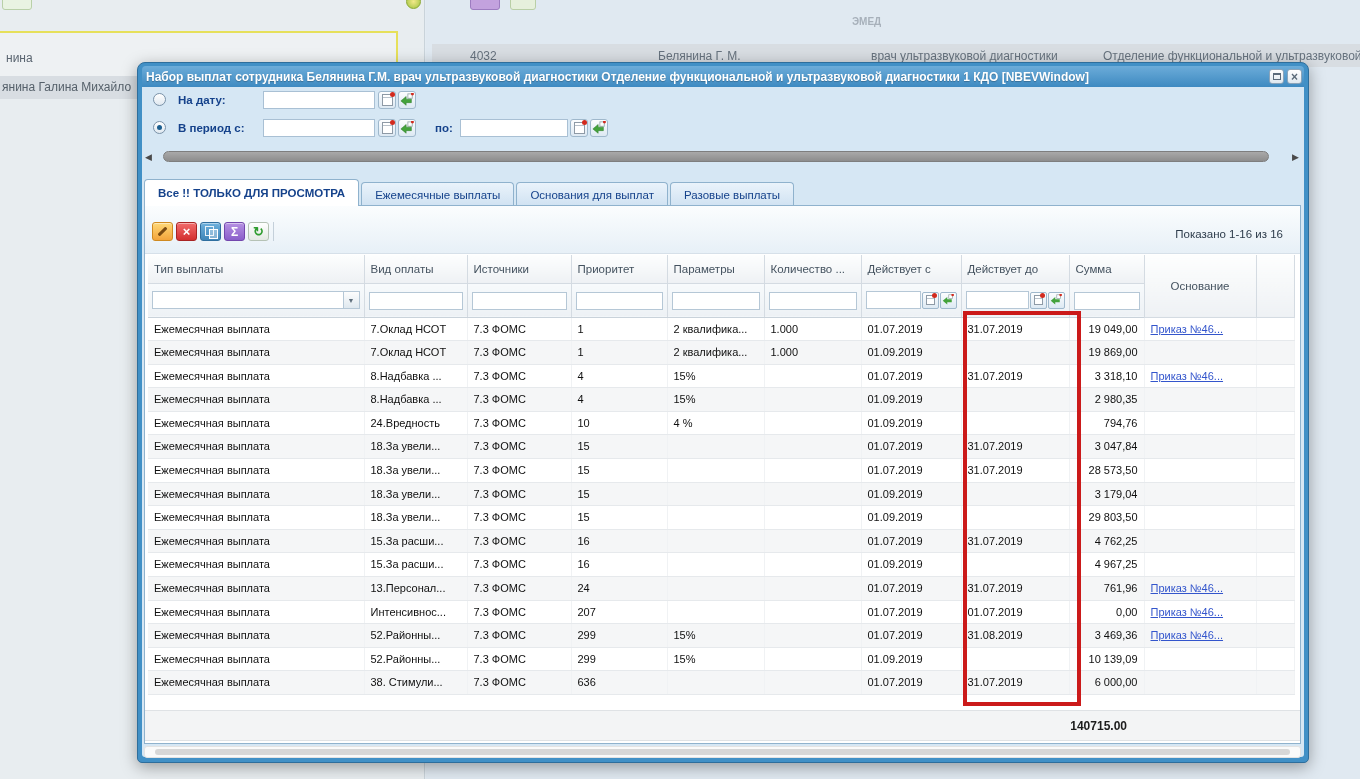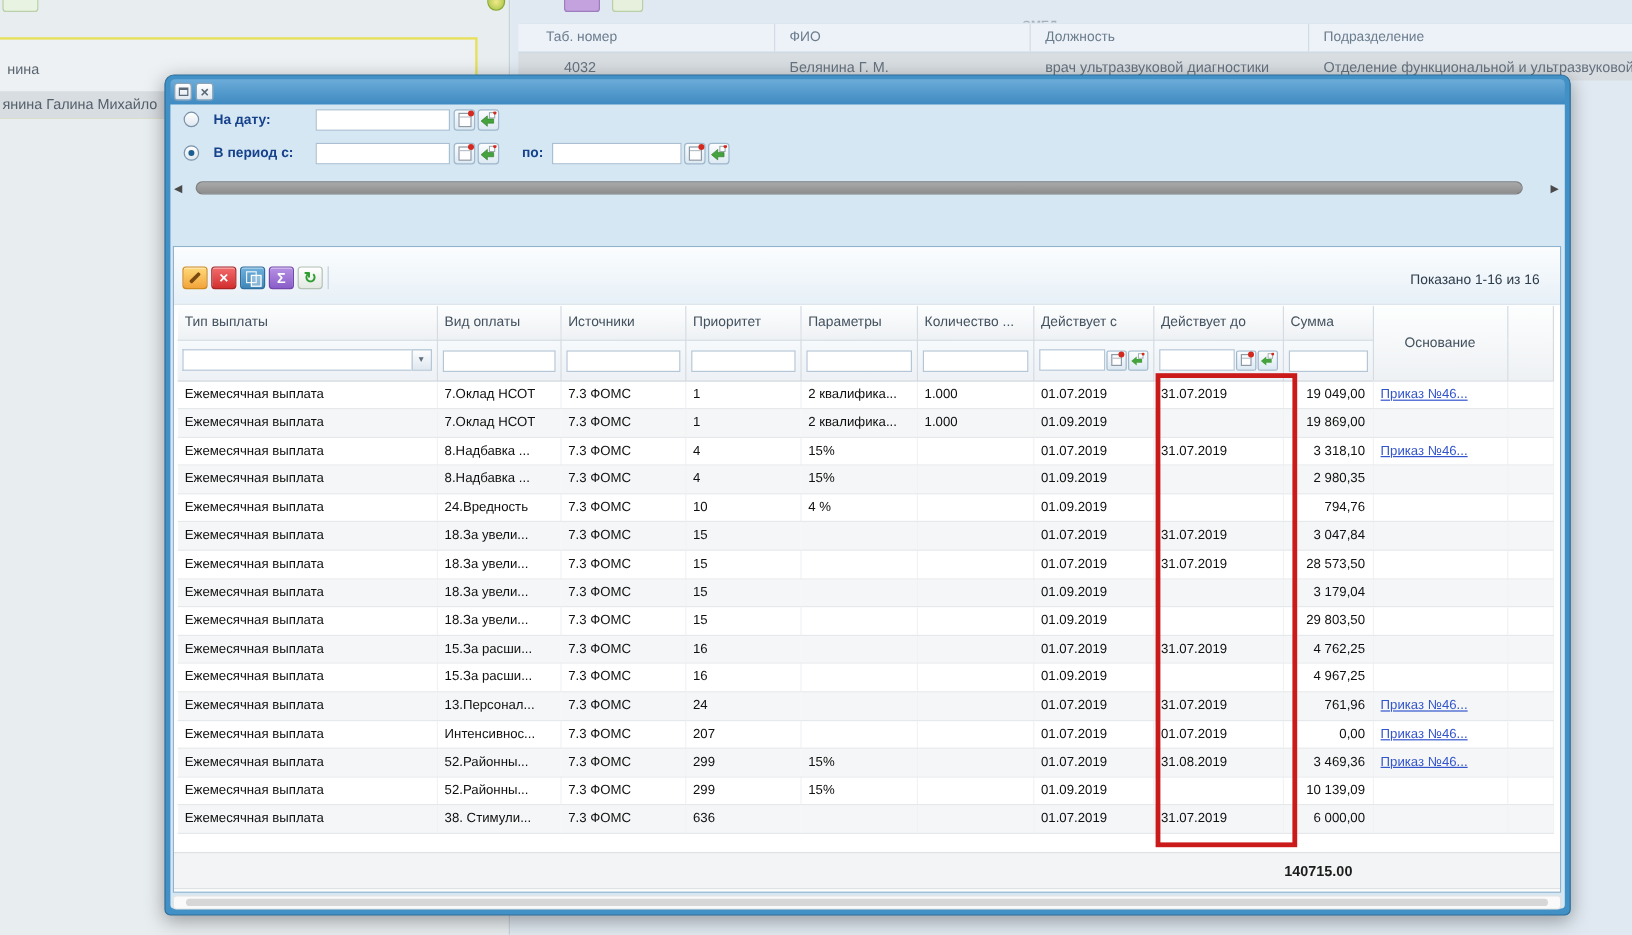--- a/index.html
+++ b/index.html
@@ -132,39 +132,31 @@
     <div id="bg-row2">
         <span>янина Галина Михайло</span>
       </div>
   </div>
   <div id="bg-right">
     <div class="bg-topico" style="left:-20px;top:-6px;width:15px;height:15px;border-radius:50%;background:radial-gradient(#f2e98a,#9ec23f);border:1px solid #8aa832;"></div>
     <div id="bg-emed">ЭМЕД</div>
     <div class="bg-chip" style="left:44px;top:-8px;width:30px;height:18px;background:#c3a2de;border:1px solid #9d7cc0;"></div>
     <div class="bg-chip" style="left:84px;top:-8px;width:26px;height:18px;background:#e6f0dc;border:1px solid #b9cfa6;"></div>
   </div>
-  <div id="bg-emphead">
-    <span class="hl" style="left:23px;">Таб. номер</span>
-    <span class="hl" style="left:226px;">ФИО</span>
-    <span class="hl" style="left:439px;">Должность</span>
-    <span class="hl" style="left:671px;">Подразделение</span>
-    <span class="vsep" style="left:213px;"></span>
-    <span class="vsep" style="left:426px;"></span>
-    <span class="vsep" style="left:658px;"></span>
-  </div>
   <div id="bg-emprow">
     <span class="cv" style="left:38px;">4032</span>
     <span class="cv" style="left:226px;">Белянина Г. М.</span>
     <span class="cv" style="left:439px;">врач ультразвуковой диагностики</span>
     <span class="cv" style="left:671px;">Отделение функциональной и ультразвуковой диагностики 1 КДО</span>
   </div>
 </div>
 
 <div id="modal">
   <div id="titlebar">
+    <div class="ttl">Набор выплат сотрудника Белянина Г.М. врач ультразвуковой диагностики Отделение функциональной и ультразвуковой диагностики 1 КДО [NBEVWindow]</div>
     <div class="winbtn">
         <span class="restore-glyph"></span>
       </div>
     <div class="winbtn">×</div>
   </div>
   <div id="inner">
 
     <div class="radio" style="left:11px;top:6px;"></div>
     <div class="flabel" style="left:36px;top:7px;">На дату:</div>
     <input class="dfield" style="left: 121px; top: 4px; width: 112px;" value="">
@@ -204,20 +196,26 @@
           <path d="M1 9 L7 4 L7 7 L13 7 L13 11 L7 11 L7 14 Z" fill="#44a33c" stroke="#2e7a28" stroke-width="0.6"></path>
         </svg>
     </div>
 
     <div class="abs" style="left:1px;top:63px;width:1160px;height:14px;">
       <span class="scrl-arrow" style="left:2px;">◀</span>
       <div id="hthumb"></div>
       <span class="scrl-arrow" style="right:4px;">▶</span>
     </div>
 
+    <div id="tabstrip">
+      <div class="tab active">Все !! ТОЛЬКО ДЛЯ ПРОСМОТРА</div>
+      <div class="tab">Ежемесячные выплаты</div>
+      <div class="tab">Основания для выплат</div>
+      <div class="tab">Разовые выплаты</div>
+    </div>
 
     <div id="panel">
       <div id="gtoolbar">
         <div class="ico-btn ico-edit" style="left:7px;">
             <span class="pencil"></span>
           </div>
         <div class="ico-btn ico-del" style="left:31px;">×</div>
         <div class="ico-btn ico-copy" style="left:55px;"></div>
         <div class="ico-btn ico-sum" style="left:79px;">Σ</div>
         <div class="ico-btn ico-refresh" style="left:103px;">↻</div>

